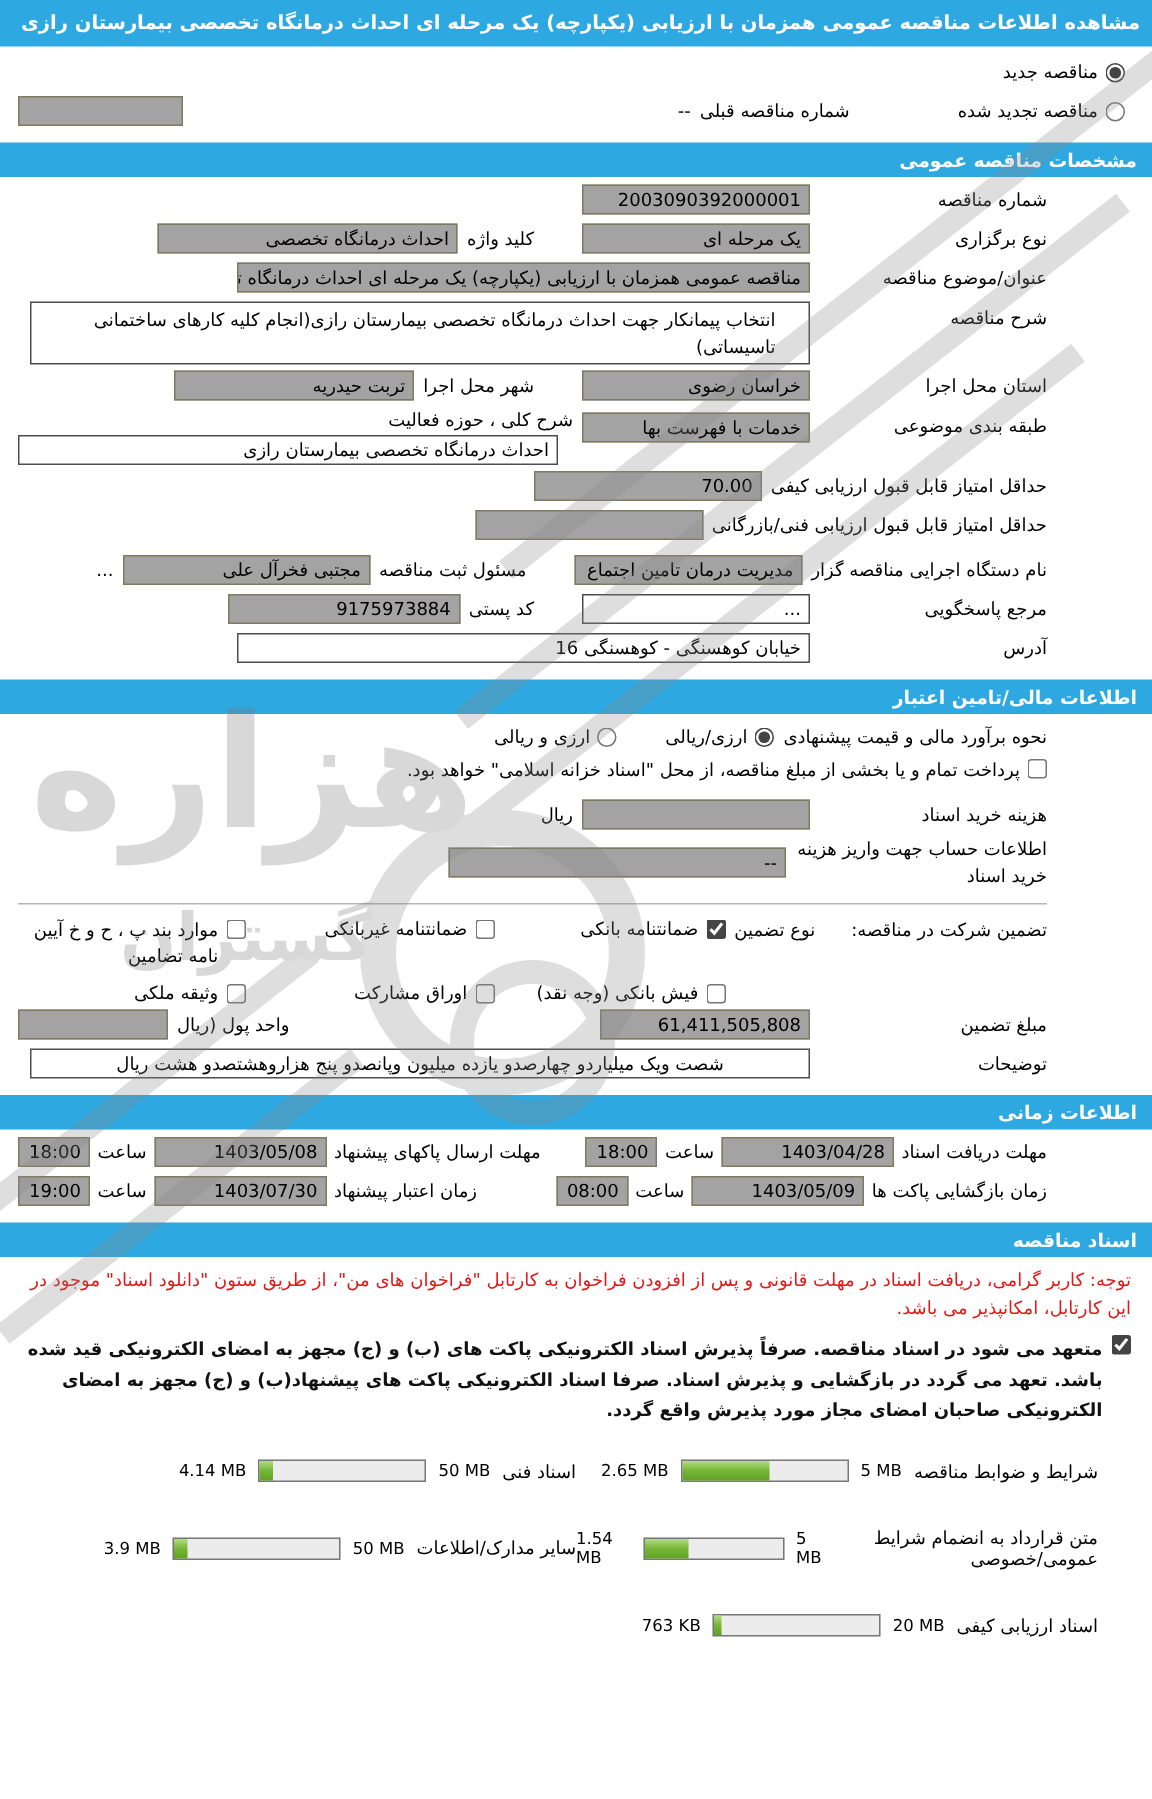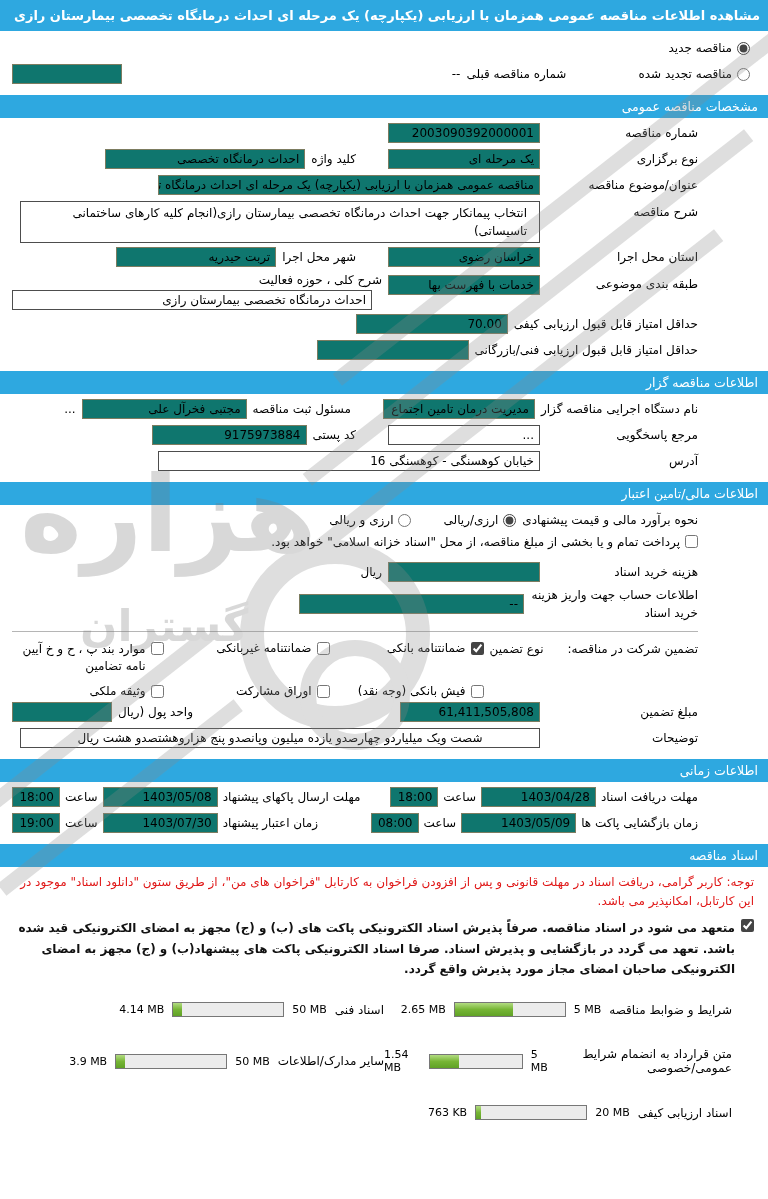--- a/index.html
+++ b/index.html
@@ -7,36 +7,36 @@
   body {
     width: 768px; height: 1199px; position: relative; overflow: hidden;
     font-family: "DejaVu Sans", "Liberation Sans", sans-serif;
     font-size: 12px; color: #000; direction: rtl;
   }
   .topbar {
     background: #2ea8e0; color: #fff; font-weight: bold; font-size: 13px;
     padding: 8px 8px; white-space: nowrap; overflow: hidden;
   }
   .bar {
-    background: #2ea8e0; color: #fff; font-weight: normal; font-size: 12.5px;
+    background: #2ea8e0; color: #fff; font-weight: bold; font-size: 12.5px;
     padding: 4px 10px; margin-top: 6px;
   }
   .top-radios { padding: 4px 18px 2px 12px; }
   .row { display: flex; align-items: center; min-height: 26px; gap: 6px; padding: 1px 0; }
   .form { padding: 2px 70px 2px 12px; }
   .lbl { min-width: 152px; white-space: nowrap; }
   .lbl-plain { white-space: nowrap; }
   .lbl-wrap { min-width: 152px; max-width: 168px; white-space: normal; line-height: 1.5; }
   .field {
-    height: 20px; border: 1px solid #7c7c60; background: #0f766e;
+    height: 20px; border: 1px solid #7c7c60; background: #a3a3a3;
     padding: 0 5px; display: flex; align-items: center;
     overflow: hidden; white-space: nowrap; font-size: 12px;
   }
   .field.white { background: #fff; border-color: #4d4d4d; }
-  .field.multiline { height: auto; min-height: 38px; white-space: normal; align-items: flex-start; padding: 2px 12px; line-height: 1.5; }
+  .field.multiline { height: auto; min-height: 38px; white-space: normal; align-items: flex-start; padding: 2px 22px; line-height: 1.5; }
   .field.center { justify-content: center; }
   .w48{width:48px}.w100{width:100px}.w110{width:110px}.w115{width:115px}.w140{width:140px}
   .w152{width:152px}.w155{width:155px}.w160{width:160px}.w165{width:165px}.w200{width:200px}
   .w225{width:225px}.w360{width:360px}.w382{width:382px}.w520{width:520px}
   .gap20 { width: 20px; flex: 0 0 auto; }
   .gap60 { width: 60px; flex: 0 0 auto; }
   .spacer { flex: 1; }
   input[type="radio"], input[type="checkbox"] { width: 13px; height: 13px; accent-color: #444; flex: 0 0 auto; margin-top: 1px; }
   label.radio, label.chk { display: flex; align-items: center; gap: 5px; cursor: pointer; white-space: nowrap; }
   label.chk.wrapok { white-space: normal; align-items: flex-start; line-height: 1.4; }
@@ -149,21 +149,20 @@
     <div class="row">
       <span class="lbl">حداقل امتیاز قابل قبول ارزیابی کیفی</span>
       <div class="field w152">70.00</div>
     </div>
     <div class="row">
       <span class="lbl">حداقل امتیاز قابل قبول ارزیابی فنی/بازرگانی</span>
       <div class="field w152"></div>
     </div>
   </div>
 
-  <div class="bar">اطلاعات مناقصه گزار</div>
   <div class="form">
     <div class="row">
       <span class="lbl">نام دستگاه اجرایی مناقصه گزار</span>
       <div class="field w152">مدیریت درمان تامین اجتماع</div>
       <span class="gap20"></span>
       <span class="lbl-plain">مسئول ثبت مناقصه</span>
       <div class="field w165">مجتبی فخرآل علی</div>
       <span>...</span>
     </div>
     <div class="row">

